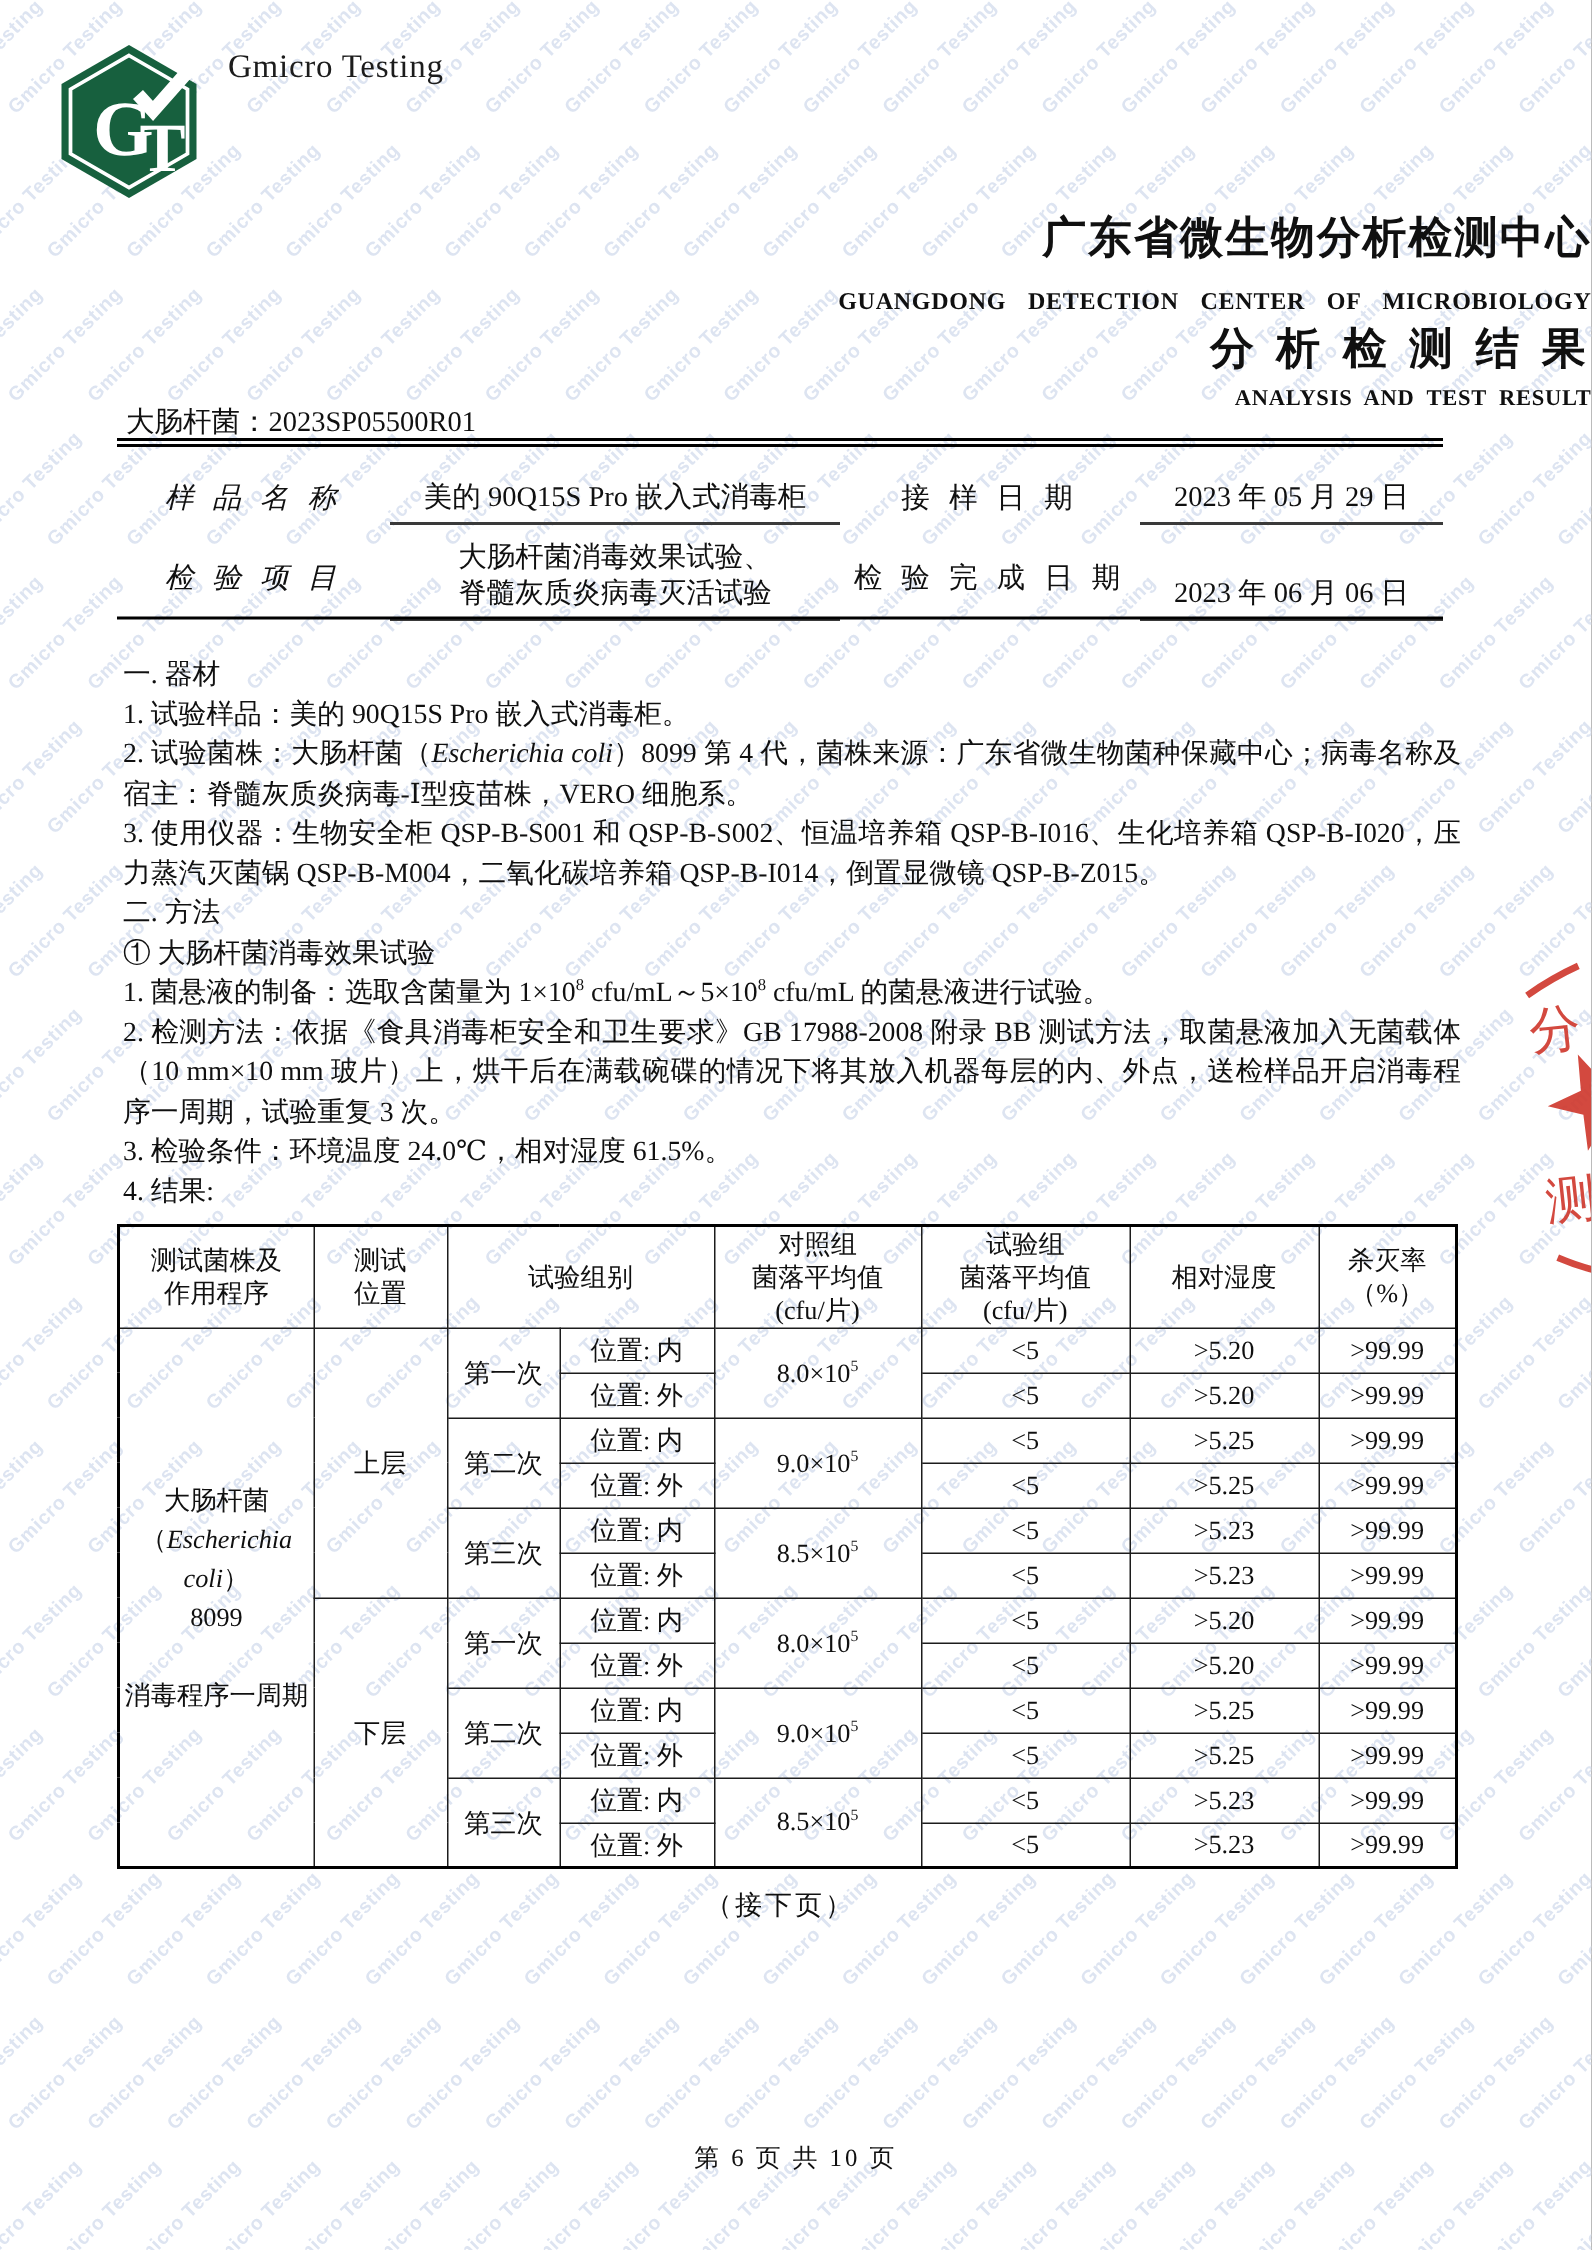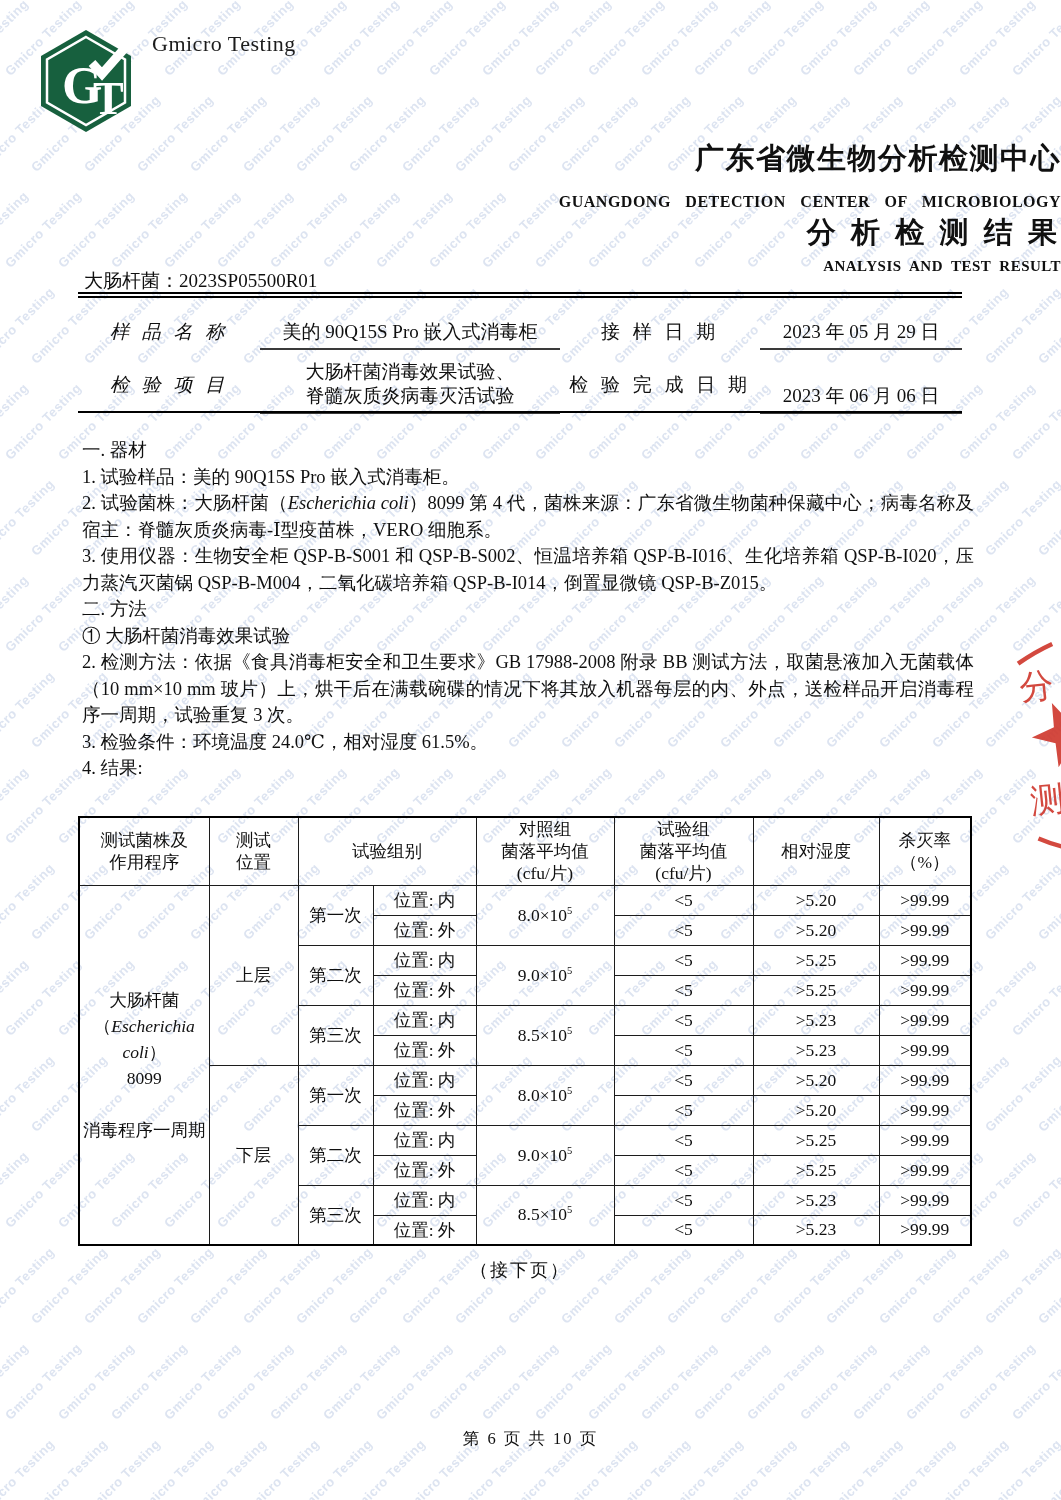--- a/index.html
+++ b/index.html
@@ -443,20 +443,21 @@
 
   <div class="rule-single"></div>
 
   <div class="bodytext">
     <p class="sec-h">一. 器材</p>
     <p class="para">1. 试验样品：美的 90Q15S Pro 嵌入式消毒柜。</p>
     <p class="para">2. 试验菌株：大肠杆菌（<i>Escherichia coli</i>）8099 第 4 代，菌株来源：广东省微生物菌种保藏中心；病毒名称及宿主：脊髓灰质炎病毒-Ⅰ型疫苗株，VERO 细胞系。</p>
     <p class="para mt6">3. 使用仪器：生物安全柜 QSP-B-S001 和 QSP-B-S002、恒温培养箱 QSP-B-I016、生化培养箱 QSP-B-I020，压力蒸汽灭菌锅 QSP-B-M004，二氧化碳培养箱 QSP-B-I014，倒置显微镜 QSP-B-Z015。</p>
     <p class="sec-h mt12">二. 方法</p>
     <p class="para">① 大肠杆菌消毒效果试验</p>
+    <p class="para">1. 菌悬液的制备：选取含菌量为 1×10<sup>8</sup> cfu/mL～5×10<sup>8</sup> cfu/mL 的菌悬液进行试验。</p>
     <p class="para">2. 检测方法：依据《食具消毒柜安全和卫生要求》GB 17988-2008 附录 BB 测试方法，取菌悬液加入无菌载体（10 mm×10 mm 玻片）上，烘干后在满载碗碟的情况下将其放入机器每层的内、外点，送检样品开启消毒程序一周期，试验重复 3 次。</p>
     <p class="para">3. 检验条件：环境温度 24.0℃，相对湿度 61.5%。</p>
     <p class="para">4. 结果:</p>
   </div>
 
   <table class="results">
     <colgroup>
       <col style="width:130px">
         <col style="width:89px">
         <col style="width:75px">

